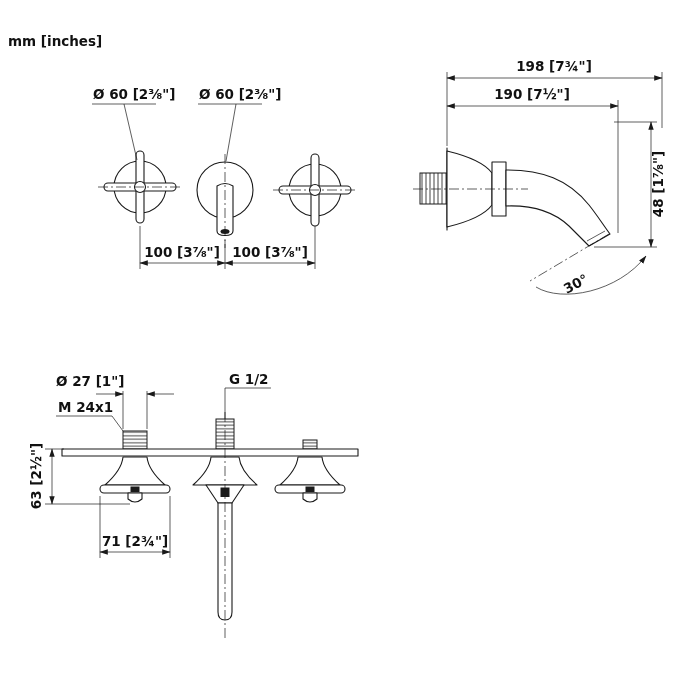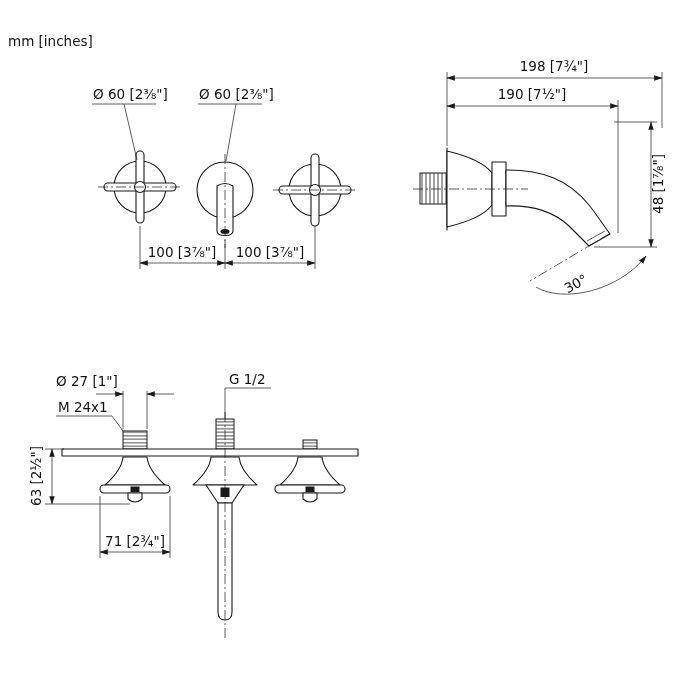--- a/index.html
+++ b/index.html
@@ -1,17 +1,17 @@
 <!DOCTYPE html>
 <html><head>
 <meta charset="utf-8">
 <style>
   html,body{margin:0;padding:0;background:#fff;}
   .canvas{position:relative;width:700px;height:700px;background:#fff;overflow:hidden;
-          font-family:"DejaVu Sans","Liberation Sans",sans-serif;}
+          font-family:"DejaVu Sans","Liberation Sans",sans-serif;font-weight:bold;}
   svg text{font-family:"DejaVu Sans","Liberation Sans",sans-serif;font-size:13.5px;fill:#111;}
   .edge{fill:none;stroke:#1a1a1a;stroke-width:1.1;stroke-linejoin:round;stroke-linecap:round;}
   .edge-f{fill:#fff;stroke:#1a1a1a;stroke-width:1.1;stroke-linejoin:round;stroke-linecap:round;}
   .thin{fill:none;stroke:#1a1a1a;stroke-width:0.7;}
   .cl{fill:none;stroke:#1a1a1a;stroke-width:0.7;stroke-dasharray:10 3 2 3;}
   .dark{fill:#1a1a1a;stroke:none;}
 </style>
 </head>
 <body>
 

